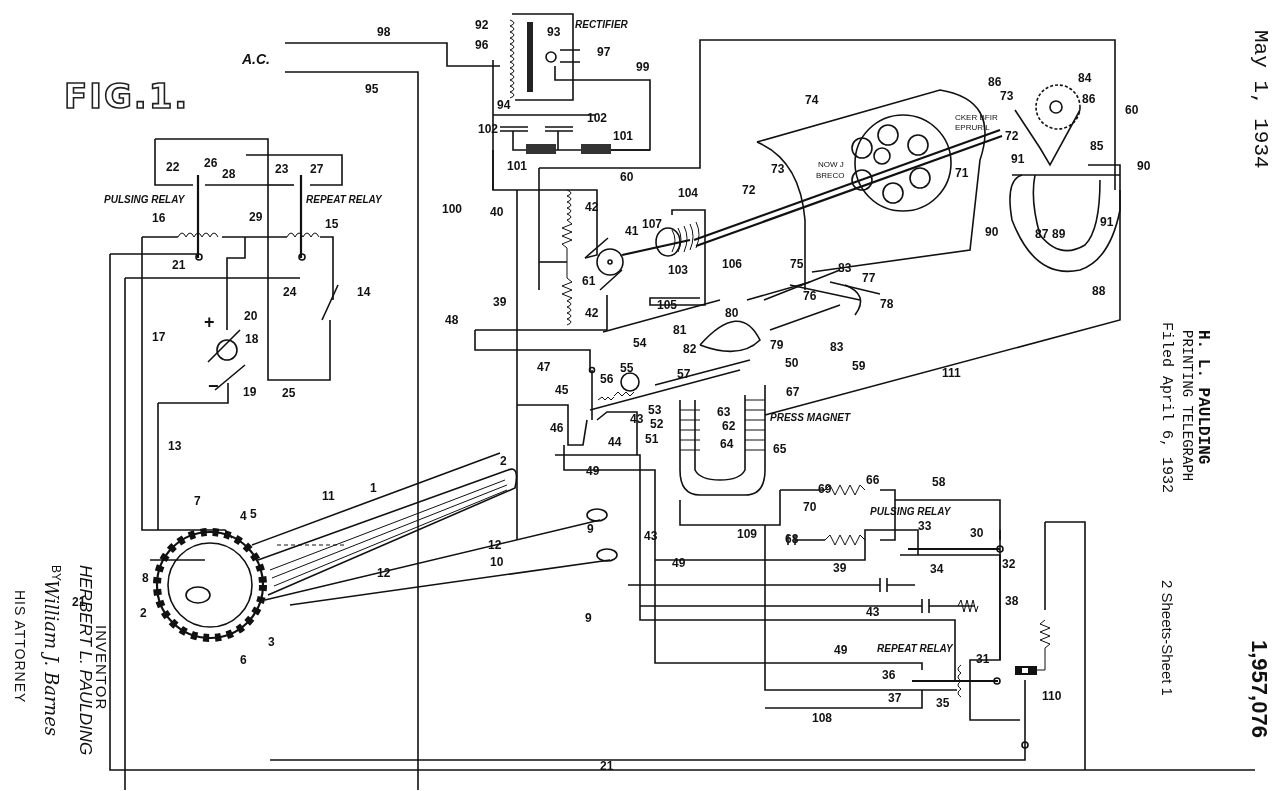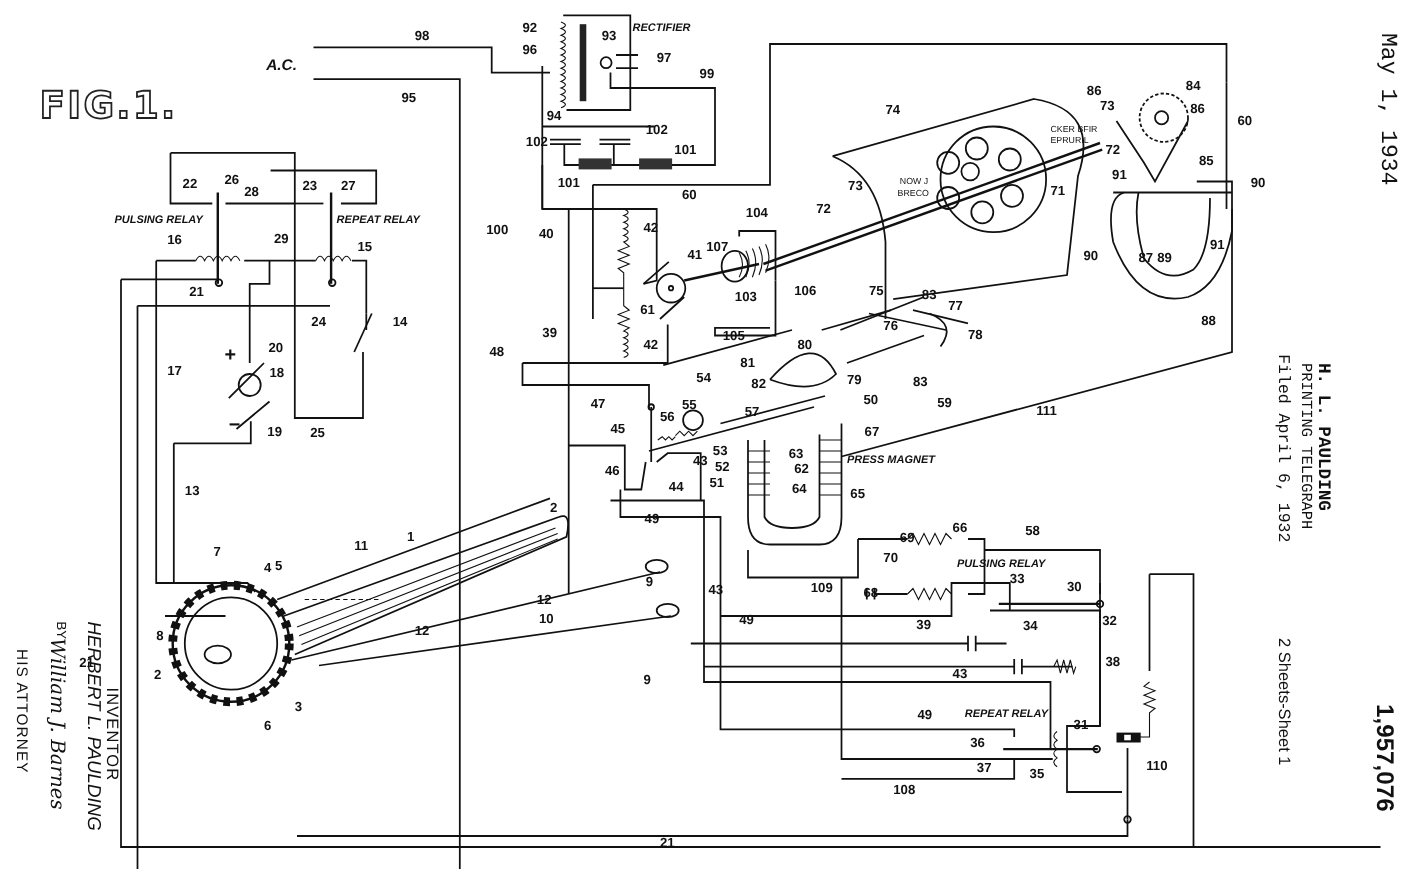--- a/index.html
+++ b/index.html
@@ -9,21 +9,21 @@
   svg text { font-family: "Liberation Sans", sans-serif; fill: #111; }
   .lbl { font-size: 12px; font-weight: bold; }
   .ital { font-style: italic; font-weight: bold; font-size: 10px; }
   .w { fill: none; stroke: #111; stroke-width: 1.6; }
   .w2 { fill: none; stroke: #111; stroke-width: 2.2; }
   .thin { fill: none; stroke: #111; stroke-width: 1; }
   .hdr { position: absolute; transform-origin: left top; transform: rotate(90deg);
          white-space: nowrap; }
   .mono { font-family: "Liberation Mono", monospace; }
   .fig { font-family: "DejaVu Sans", sans-serif; font-size: 34px; font-weight: bold;
-         color: #fff; -webkit-text-stroke: 1.6px #222; letter-spacing: 2px; }
+         color: #fff; -webkit-text-stroke: 1.6px #222; letter-spacing: 2px; margin-left: 28px; }
   .inv { position: absolute; transform-origin: left top; transform: rotate(90deg); white-space: nowrap; }
 </style>
 </head>
 <body>
 
 <div class="hdr mono" style="left:1272px; top:30px; font-size:21px;">May 1, 1934</div>
 <div class="hdr mono" style="left:1212px; top:330px; font-size:16px; font-weight:bold;">H. L. PAULDING</div>
 <div class="hdr mono" style="left:1195px; top:330px; font-size:14px;">PRINTING TELEGRAPH</div>
 <div class="hdr mono" style="left:1175px; top:322px; font-size:15px;">Filed April 6, 1932</div>
 <div class="hdr" style="left:1176px; top:580px; font-size:15px;">2 Sheets-Sheet 1</div>

